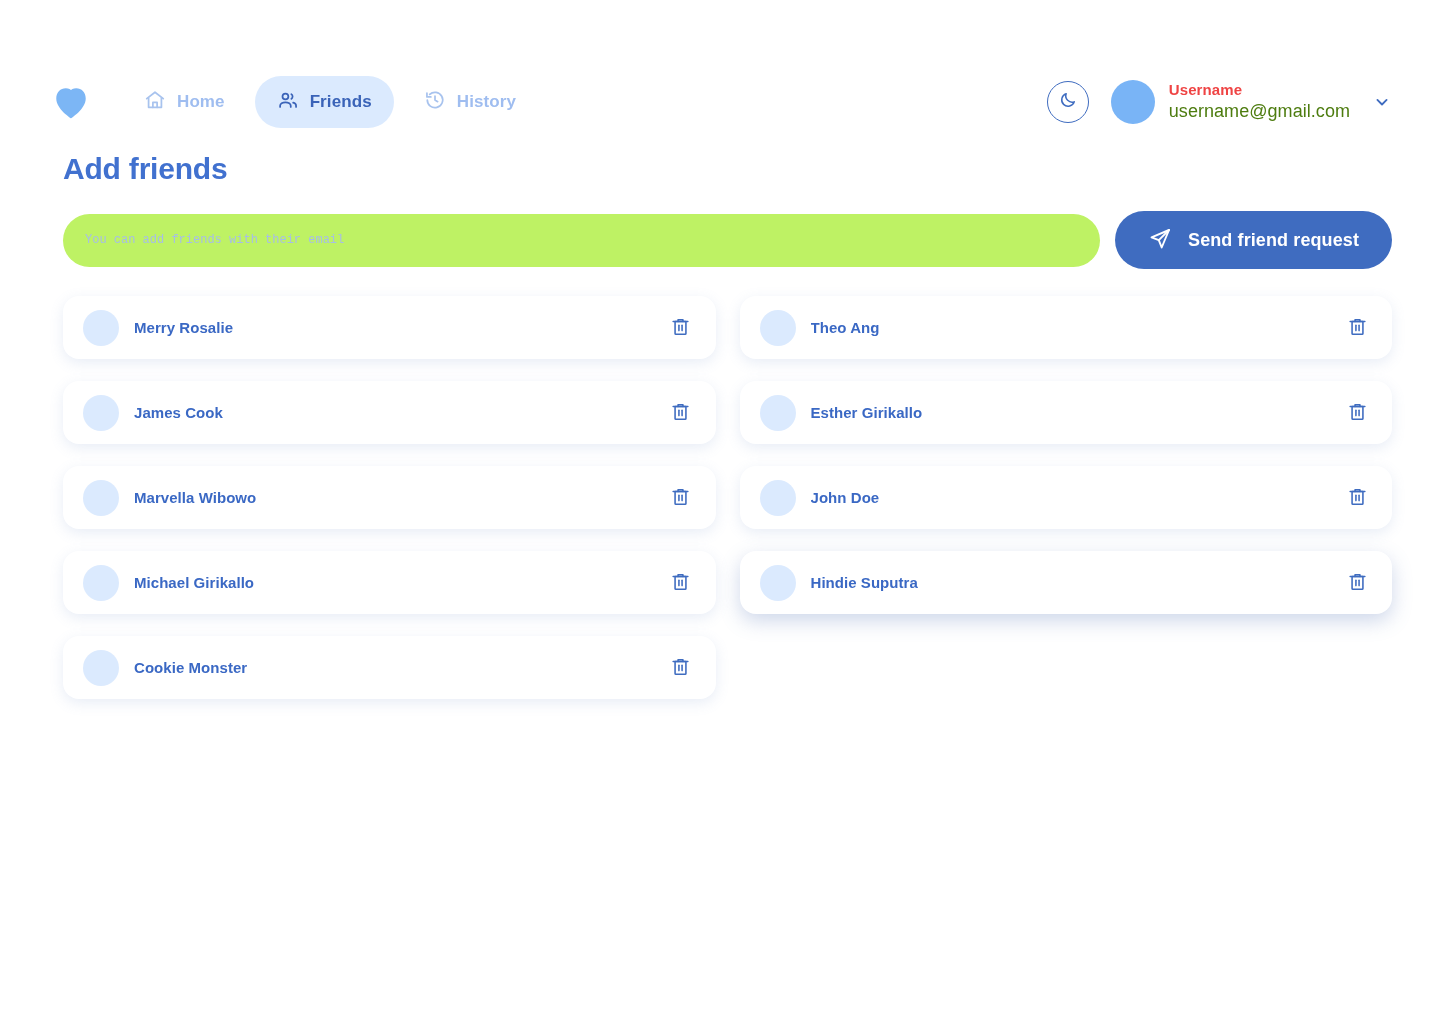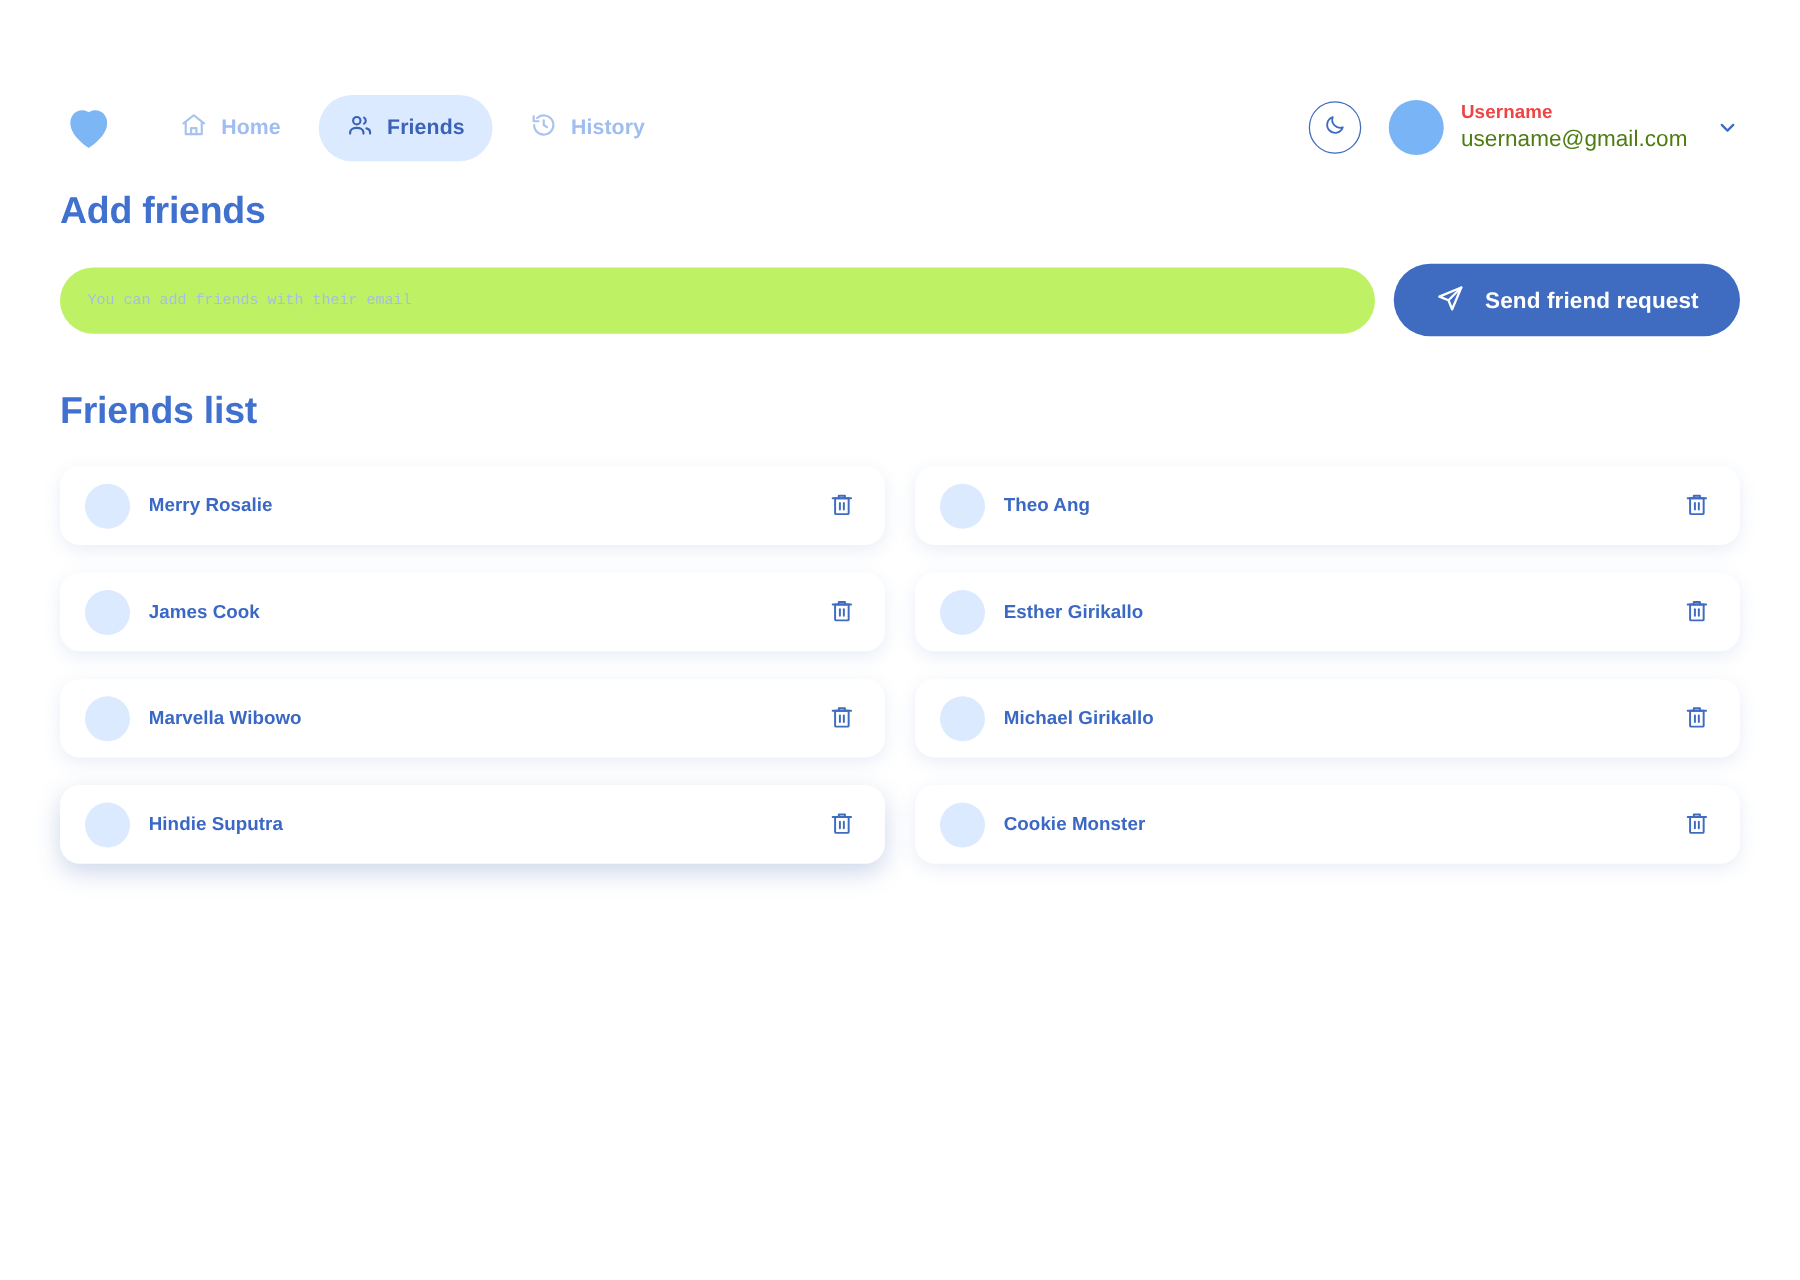--- a/index.html
+++ b/index.html
@@ -102,21 +102,21 @@
     letter-spacing: 0.1px;
   }
   .profile-email {
     font-size: 18px;
     color: #4d7c0f;
     letter-spacing: 0.05px;
   }
   .chevron { margin-left: 8px; display: flex; align-items: center; }
 
   
-  .main { padding: 0 48px; }
+  .main { padding: 0 48px; margin-left: 15px; }
 
   .section-title {
     font-size: 30px;
     font-weight: 800;
     color: #4171cf;
     letter-spacing: -0.2px;
   }
 
   .add-row {
     margin-top: 25px;
@@ -301,21 +301,20 @@
       <span>
         <svg width="24" height="24" viewBox="0 0 24 24" fill="none" stroke="#ffffff" stroke-width="1.9" stroke-linecap="round" stroke-linejoin="round">
           <path d="M21 3 3.5 10.3l7.3 2.9 2.9 7.3L21 3z"></path>
           <path d="M10.8 13.2 21 3"></path>
         </svg>
       </span>
       <span class="send-label">Send friend request</span>
     </button>
   </div>
 
-  <h1 class="section-title friends-title">Friends list</h1>
 
   <div class="friends-grid">
 
     <div class="friend-card">
       <div class="friend-avatar"></div>
       <div class="friend-name">Merry Rosalie</div>
       <button class="delete-btn">
         <span>
           <svg width="21" height="21" viewBox="0 0 24 24" fill="none" stroke="#3f6cc0" stroke-width="1.8" stroke-linecap="round" stroke-linejoin="round">
             <path d="M3.6 6.3h16.8"></path>
@@ -385,20 +384,35 @@
             <path d="M3.6 6.3h16.8"></path>
               <path d="M9.2 6.3V4.2h5.6v2.1"></path>
             <path d="M5.8 6.3h12.4V20a.9.9 0 0 1-.9.9H6.7a.9.9 0 0 1-.9-.9z"></path>
             <path d="M10.2 10.7v6"></path>
               <path d="M13.8 10.7v6"></path>
           </svg>
         </span>
       </button>
     </div>
 
+    <div class="friend-card">
+      <div class="friend-avatar"></div>
+      <div class="friend-name">John Doe</div>
+      <button class="delete-btn">
+        <span>
+          <svg width="21" height="21" viewBox="0 0 24 24" fill="none" stroke="#3f6cc0" stroke-width="1.8" stroke-linecap="round" stroke-linejoin="round">
+            <path d="M3.6 6.3h16.8"></path>
+              <path d="M9.2 6.3V4.2h5.6v2.1"></path>
+            <path d="M5.8 6.3h12.4V20a.9.9 0 0 1-.9.9H6.7a.9.9 0 0 1-.9-.9z"></path>
+            <path d="M10.2 10.7v6"></path>
+              <path d="M13.8 10.7v6"></path>
+          </svg>
+        </span>
+      </button>
+    </div>
 
     <div class="friend-card">
       <div class="friend-avatar"></div>
       <div class="friend-name">Michael Girikallo</div>
       <button class="delete-btn">
         <span>
           <svg width="21" height="21" viewBox="0 0 24 24" fill="none" stroke="#3f6cc0" stroke-width="1.8" stroke-linecap="round" stroke-linejoin="round">
             <path d="M3.6 6.3h16.8"></path>
               <path d="M9.2 6.3V4.2h5.6v2.1"></path>
             <path d="M5.8 6.3h12.4V20a.9.9 0 0 1-.9.9H6.7a.9.9 0 0 1-.9-.9z"></path>

